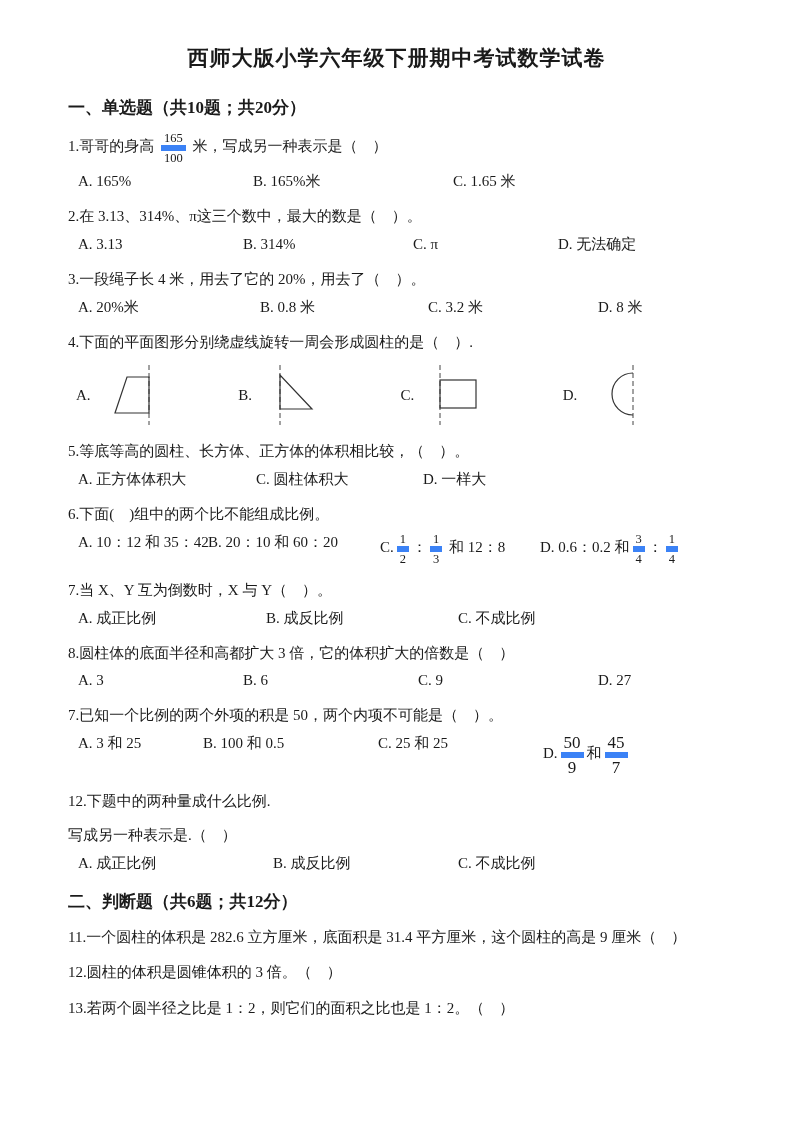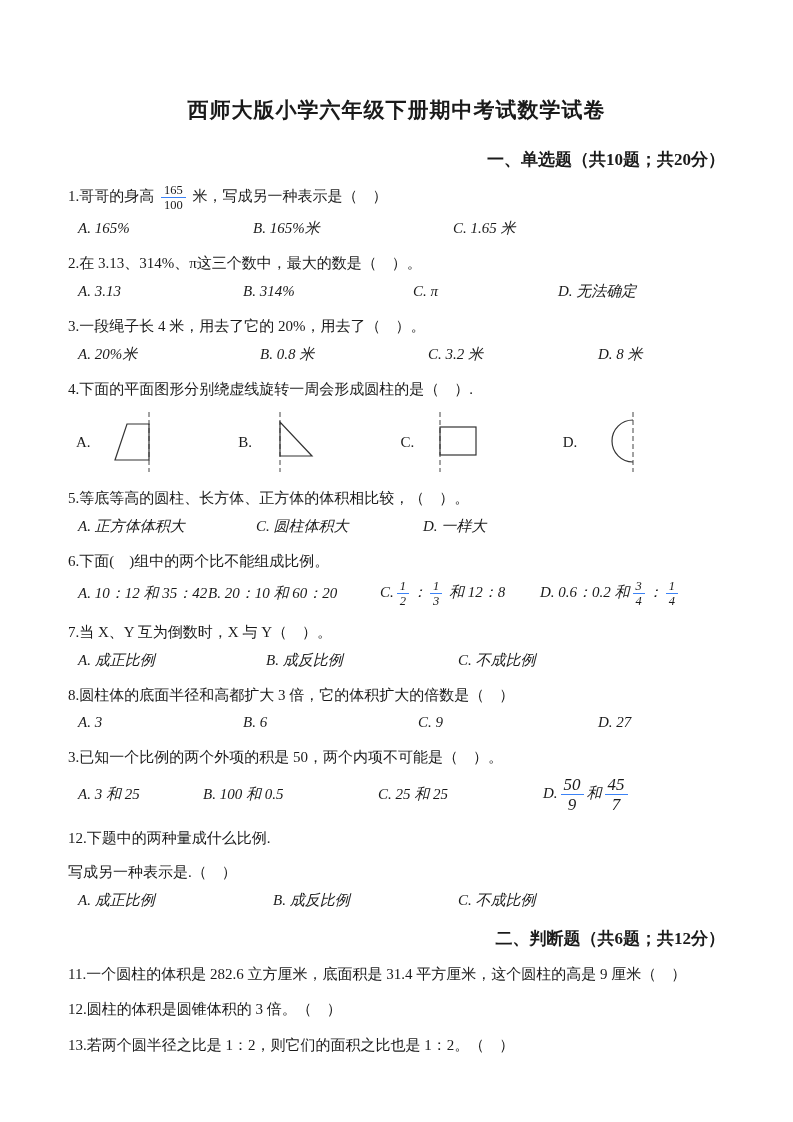--- a/index.html
+++ b/index.html
@@ -3,31 +3,31 @@
 <meta charset="utf-8">
 <style>
   * { margin:0; padding:0; box-sizing:border-box; }
   html,body { background:#fff; }
   body {
     width:793px; height:1122px;
     color:#1a1a1a;
     font-family:"Liberation Serif","DejaVu Serif",serif;
     font-size:15px;
   }
-  .page { padding:96px 68px 0 68px; }
+  .page { padding:44px 68px 0 68px; }
   h1 { text-align:center; font-size:21px; font-weight:bold; margin-bottom:24px; letter-spacing:1px; }
-  h2 { font-size:17px; font-weight:bold; margin:16px 0 12px 0;text-align:right; }
+  h2 { font-size:17px; font-weight:bold; margin:16px 0 12px 0; }
   .q { margin:12px 0 6px 0; line-height:1.45; }
-  .opts { display:flex; align-items:center; margin:6px 0 14px 10px; line-height:1.4;font-style:italic; }
+  .opts { display:flex; margin:6px 0 14px 10px; line-height:1.4; }
   .opts > span { display:inline-block; white-space:nowrap; }
   .frac {
     display:inline-block; vertical-align:middle; text-align:center;
     line-height:1.12; font-size:12.5px; margin:0 3px;
   }
-  .frac .fn { display:block; border-bottom:1px solid #3b82f6; padding:0 3px; }
+  .frac .fn { display:block; border-bottom:6px solid #3b82f6; padding:0 3px; }
   .frac .fd { display:block; padding:0 3px; }
   .frac-lg { font-size:17px; }
   .shapes { display:flex; align-items:center; margin:10px 0 14px 8px; }
   .shape-cell { width:177px; display:flex; align-items:center; }
   .shape-label { margin-right:14px; }
   svg { display:block; }
   .judge .q { margin:14px 0; }
 </style>
 </head>
 <body>
@@ -125,21 +125,21 @@
   </div>
 
   <p class="q">8.圆柱体的底面半径和高都扩大 3 倍，它的体积扩大的倍数是（　）</p>
   <div class="opts">
     <span style="width:165px">A. 3</span>
     <span style="width:175px">B. 6</span>
     <span style="width:180px">C. 9</span>
     <span>D. 27</span>
   </div>
 
-  <p class="q">3.已知一个比例的两个外项的积是 50，两个内项不可能是（　）。</p>
+  <p class="q">7.已知一个比例的两个外项的积是 50，两个内项不可能是（　）。</p>
   <div class="opts">
     <span style="width:125px">A. 3 和 25</span>
     <span style="width:175px">B. 100 和 0.5</span>
     <span style="width:165px">C. 25 和 25</span>
     <span>
       <span>D.</span><span class="frac frac-lg"><span class="fn">50</span><span class="fd">9</span></span><span>和</span><span class="frac frac-lg"><span class="fn">45</span><span class="fd">7</span></span>
     </span>
   </div>
 
   <p class="q">12.下题中的两种量成什么比例.</p>

